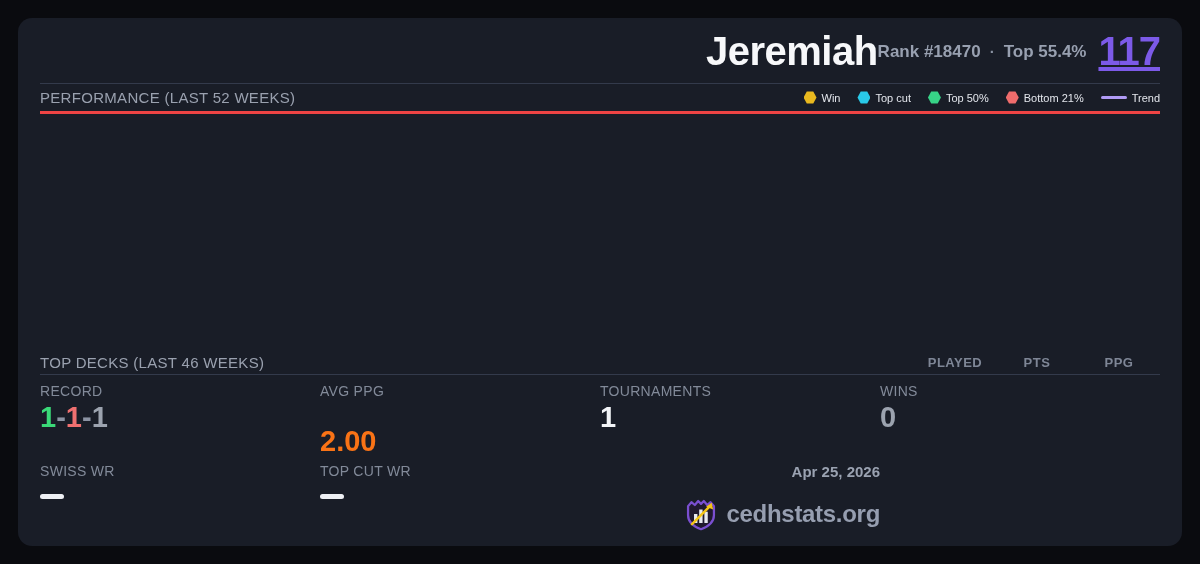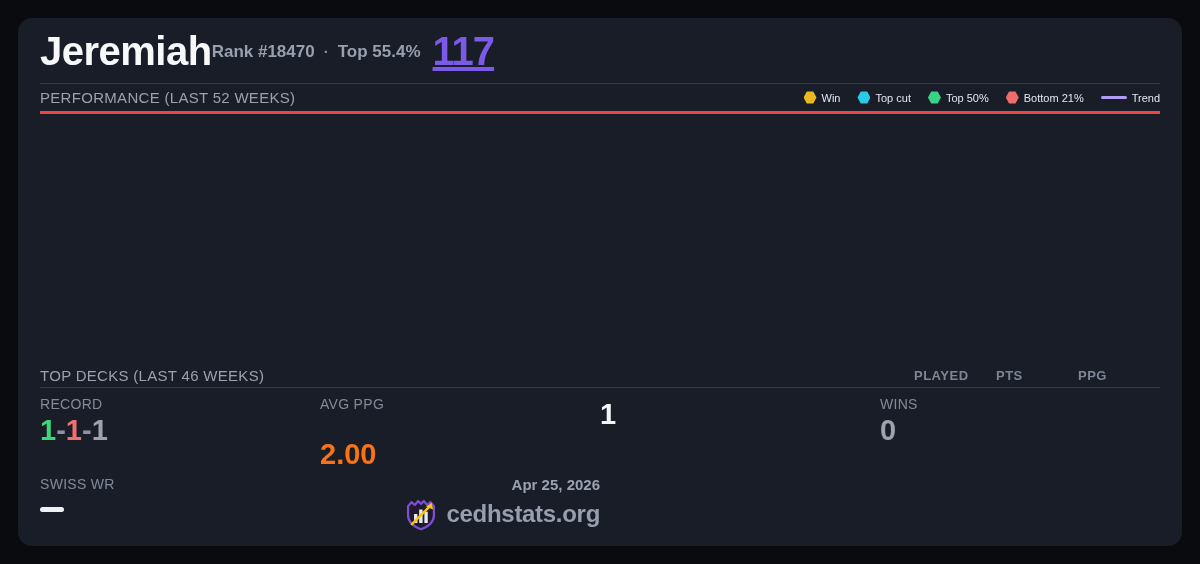--- a/index.html
+++ b/index.html
@@ -13,21 +13,21 @@
     position:absolute;left:18px;top:18px;right:18px;bottom:18px;
     background:#191d27;
     border-radius:14px;
     box-sizing:border-box;
     padding:0 22px;
     display:flex;flex-direction:column;
   }
   
   .title-row{
     height:66px;flex:0 0 auto;
-    display:flex;align-items:center;justify-content:flex-start;
+    display:flex;align-items:center;justify-content:flex-end;
     border-bottom:1px solid #333a4b;
     padding-top:2px;box-sizing:border-box;
   }
   .player-name{
     margin:0;font-size:40px;font-weight:800;color:#f7f8fa;letter-spacing:-0.5px;
   }
   .rank-area{display:flex;align-items:center;gap:12px;}
   .rank-text{font-size:17px;font-weight:600;color:#98a0b0;display:flex;gap:9px;align-items:center;}
   .rank-text .dot-sep{color:#8b93a3;font-size:15px;}
   .score{font-size:40px;font-weight:700;letter-spacing:-1px;text-decoration:underline;}
@@ -48,36 +48,36 @@
   
   .chart-area{flex:1 1 auto;}
   
   .topdecks-row{
     height:24px;flex:0 0 auto;
     display:flex;align-items:center;justify-content:space-between;
     border-bottom:1px solid #333a4b;box-sizing:border-box;
   }
   .col-headers{display:flex;}
   .col-header{
-    width:82px;text-align:left;
+    width:82px;text-align:center;
     font-size:13px;font-weight:600;color:#7e8696;letter-spacing:0.5px;
   }
   
   .stats{flex:0 0 auto;padding:8px 0 14px 0;}
   .stats-grid{display:grid;grid-template-columns:repeat(4,1fr);}
   .stat-label{font-size:14px;font-weight:500;color:#828a99;letter-spacing:0.3px;}
   .stat-value{font-size:29px;font-weight:800;color:#f2f4f7;margin-top:3px;line-height:1.05;}
   .row2{margin-top:7px;}
   .dash-bar{display:block;width:24px;height:5px;border-radius:2.5px;margin-top:15px;}
   .dash-gray{background:#747d8d;}
   .dash-white{background:#eef0f4;}
   
   .footer-cell{display:flex;flex-direction:column;align-items:flex-end;}
   .date-text{font-size:15px;font-weight:600;color:#9aa2b1;}
-  .brand-row{display:flex;align-items:center;gap:8px;margin-top:3px;}
+  .brand-row{display:flex;align-items:center;gap:8px;margin-top:16px;}
   .brand-text{font-size:24px;font-weight:800;color:#969eb0;letter-spacing:-0.3px;}
 </style>
 </head>
 <body>
 
 <div class="card">
 
   <div class="title-row">
     <h1 class="player-name">Jeremiah</h1>
     <div class="rank-area">
@@ -131,31 +131,36 @@
     <div class="stats-grid">
       <div>
         <div class="stat-label">RECORD</div>
         <div class="stat-value"><span style="color: rgb(58, 217, 120);">1</span><span style="color: rgb(139, 147, 163);">-</span><span style="color: rgb(240, 112, 112);">1</span><span style="color: rgb(139, 147, 163);">-</span><span style="color: rgb(156, 163, 175);">1</span></div>
       </div>
       <div>
         <div class="stat-label">AVG PPG</div>
         <div class="stat-value" style="color: #f97316; margin-top: 27px;">2.00</div>
       </div>
       <div>
+        <div class="stat-label">TOURNAMENTS</div>
         <div class="stat-value" style="color: rgb(242, 244, 247);">1</div>
       </div>
       <div>
         <div class="stat-label">WINS</div>
         <div class="stat-value" style="color: rgb(156, 163, 175);">0</div>
       </div>
     </div>
 
     <div class="stats-grid row2">
       <div>
         <div class="stat-label">SWISS WR</div>
+        <span class="dash-bar dash-white" title="—"></span>
+      </div>
+      <div>
+        <div class="stat-label">TOP CUT WR</div>
         <span class="dash-bar dash-white" title="—"></span>
       </div>
       <div class="footer-cell">
         <span class="date-text">Apr 25, 2026</span>
         <span class="brand-row">
           <svg width="36" height="36" viewBox="0 0 32 32">
             <path d="M4.5 9 L7.5 5.5 L10.5 8 L13.5 4.5 L16 7 L18.5 4.5 L21.5 8 L24.5 5.5 L27.5 9 L27.5 17 C27.5 23 23 26.8 16 29.5 C9 26.8 4.5 23 4.5 17 Z" fill="#20192f" stroke="#7a4fd0" stroke-width="2" stroke-linejoin="round"></path>
             <rect x="9.8" y="16" width="3" height="8" fill="#e8eaf0"></rect>
             <rect x="14.4" y="12" width="3" height="12" fill="#e8eaf0"></rect>
             <rect x="19" y="14" width="3" height="10" fill="#e8eaf0"></rect>

